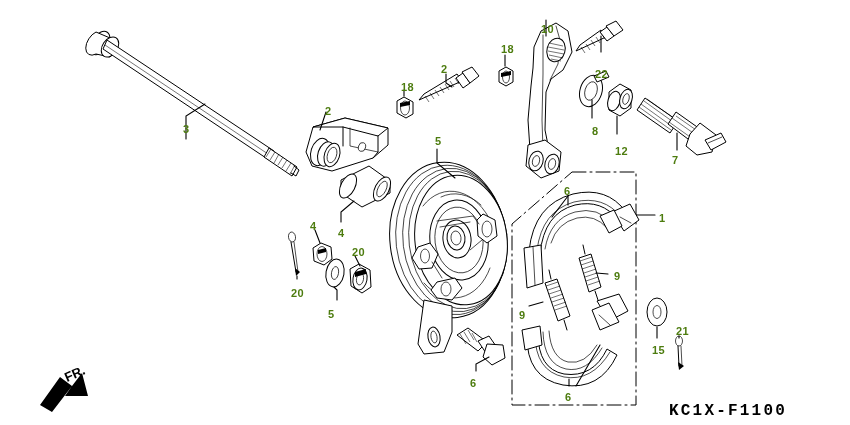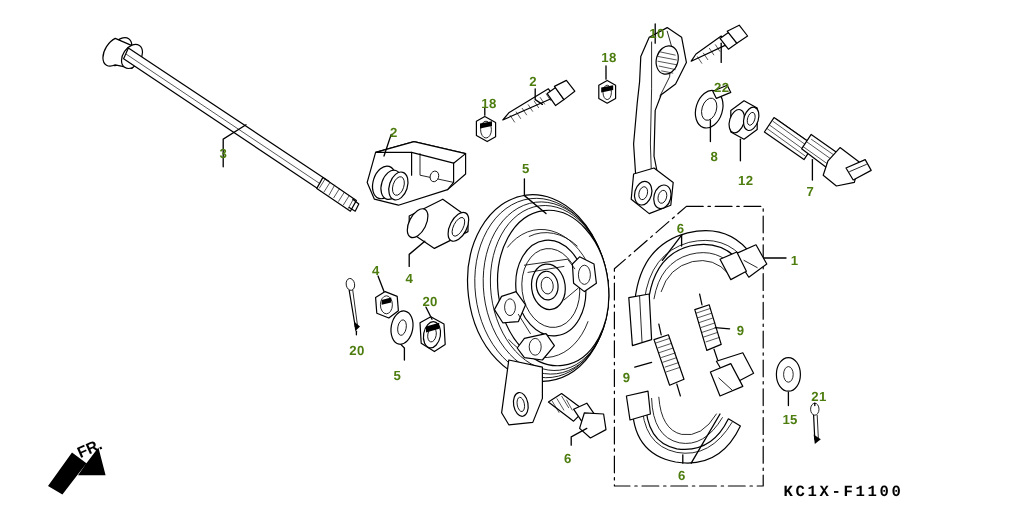--- a/index.html
+++ b/index.html
@@ -36,24 +36,24 @@
     font-family: Liberation Sans, sans-serif;
     font-size: 11px;
     font-weight: bold;
     color: #4d7c0f;
     line-height: 1;
     white-space: nowrap;
     letter-spacing: 0.3px;
   }
   #drawing-code {
     position: absolute;
-    left: 653px;
+    left: 669px;
     top: 402px;
     font-family: "Liberation Mono", monospace;
-    font-size: 13px;
+    font-size: 16px;
     font-weight: bold;
     color: #000;
     letter-spacing: 2.2px;
     white-space: nowrap;
   }
   #front-marker-label {
     position: absolute;
     left: 62px;
     top: 371px;
     font-family: "Liberation Sans", sans-serif;

